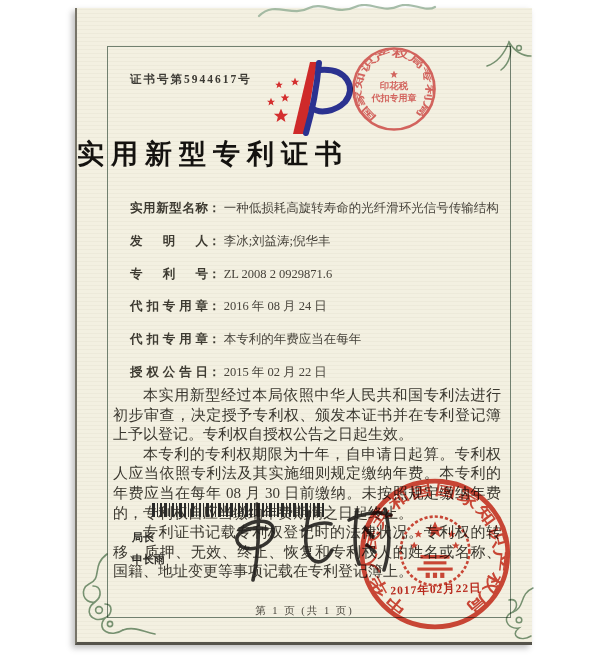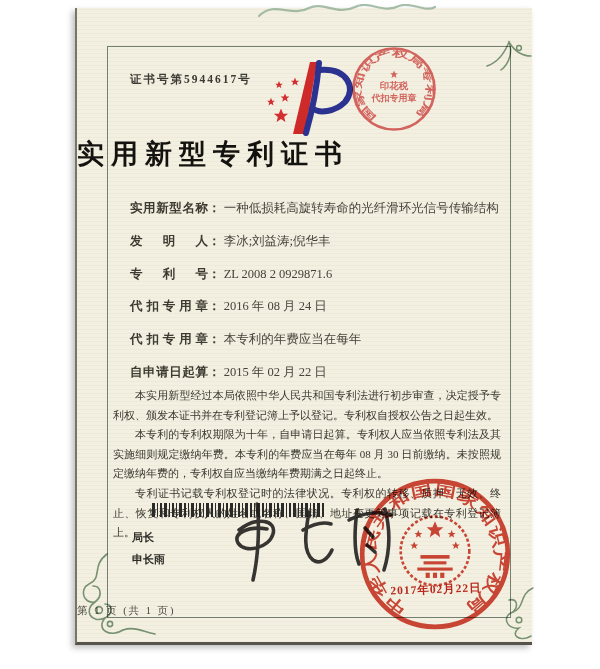--- a/index.html
+++ b/index.html
@@ -16,27 +16,27 @@
          border:1.6px solid #71806f;}
   .cert-no{position:absolute;left:53px;top:64px;font-size:11.5px;letter-spacing:2px;color:#3c3a34;font-weight:bold;}
   .logo{position:absolute;left:180px;top:50px;width:100px;height:80px;}
   .title{position:absolute;left:0;top:128px;width:497px;
          font-size:27px;font-weight:bold;letter-spacing:7px;color:#14120f;}
   .fields{position:absolute;left:53px;top:192px;width:372px;}
   .field-row{height:32.8px;font-size:12.5px;color:#3d3a31;white-space:nowrap;}
   .field-label{display:inline-block;width:78px;font-weight:bold;text-align:justify;text-align-last:justify;vertical-align:top;}
   .field-colon{font-weight:bold;}
   .field-value{color:#46423a;}
-  .body-text{position:absolute;left:36px;top:378px;width:388px;font-size:11px;line-height:19.6px;
+  .body-text{position:absolute;left:36px;top:378px;width:388px;font-size:15px;line-height:19.6px;
          color:#3a372f;text-align:justify;}
   .body-text p{margin:0;text-indent:2em;}
   .barcode{position:absolute;left:75px;top:495px;width:172px;height:14px;}
   .director{position:absolute;left:55px;top:518px;font-size:11px;font-weight:bold;color:#2e2c27;line-height:22px;}
   .signature{position:absolute;left:138px;top:488px;width:190px;height:92px;}
-  .footer{position:absolute;left:0;top:596px;width:455px;text-align:left;font-size:10.5px;color:#4a473e;letter-spacing:2px;}
+  .footer{position:absolute;left:0;top:596px;width:455px;text-align:center;font-size:10.5px;color:#4a473e;letter-spacing:2px;}
   .big-seal{position:absolute;left:280px;top:468px;width:156px;height:156px;mix-blend-mode:multiply;opacity:.92;}
   .seal-date{position:absolute;left:292px;top:574px;width:134px;text-align:center;font-size:11.5px;font-weight:bold;
          color:#c22b20;transform:rotate(-2deg);letter-spacing:1px;mix-blend-mode:multiply;}
   .agency-seal{position:absolute;left:349px;top:44px;width:90px;height:90px;mix-blend-mode:multiply;opacity:.85;}
   .ornament{position:absolute;mix-blend-mode:multiply;}
   .orn-bl{left:0px;top:544px;width:80px;height:88px;}
   .orn-tr{left:408px;top:30px;width:48px;height:42px;}
   .orn-br{left:412px;top:576px;width:46px;height:56px;}
   .scribble{position:absolute;left:180px;top:-4px;width:180px;height:22px;opacity:.75;}
 </style>
@@ -89,21 +89,21 @@
       </div>
       <div class="field-row">
         <span class="field-label">代扣专用章</span><span class="field-colon">：</span>
         <span class="field-value">2016 年 08 月 24 日</span>
       </div>
       <div class="field-row">
         <span class="field-label">代扣专用章</span><span class="field-colon">：</span>
         <span class="field-value">本专利的年费应当在每年</span>
       </div>
       <div class="field-row">
-        <span class="field-label">自申请日起算</span><span class="field-colon">：</span>
+        <span class="field-label">授权公告日</span><span class="field-colon">：</span>
         <span class="field-value">2015 年 02 月 22 日</span>
       </div>
     </div>
 
     <div class="body-text">
       <p>本实用新型经过本局依照中华人民共和国专利法进行初步审查，决定授予专利权、颁发本证书并在专利登记簿上予以登记。专利权自授权公告之日起生效。</p>
       <p>本专利的专利权期限为十年，自申请日起算。专利权人应当依照专利法及其实施细则规定缴纳年费。本专利的年费应当在每年 08 月 30 日前缴纳。未按照规定缴纳年费的，专利权自应当缴纳年费期满之日起终止。</p>
       <p>专利证书记载专利权登记时的法律状况。专利权的转移、质押、无效、终止、恢复和专利权人的姓名或名称、国籍、地址变更等事项记载在专利登记簿上。</p>
     </div>
 

